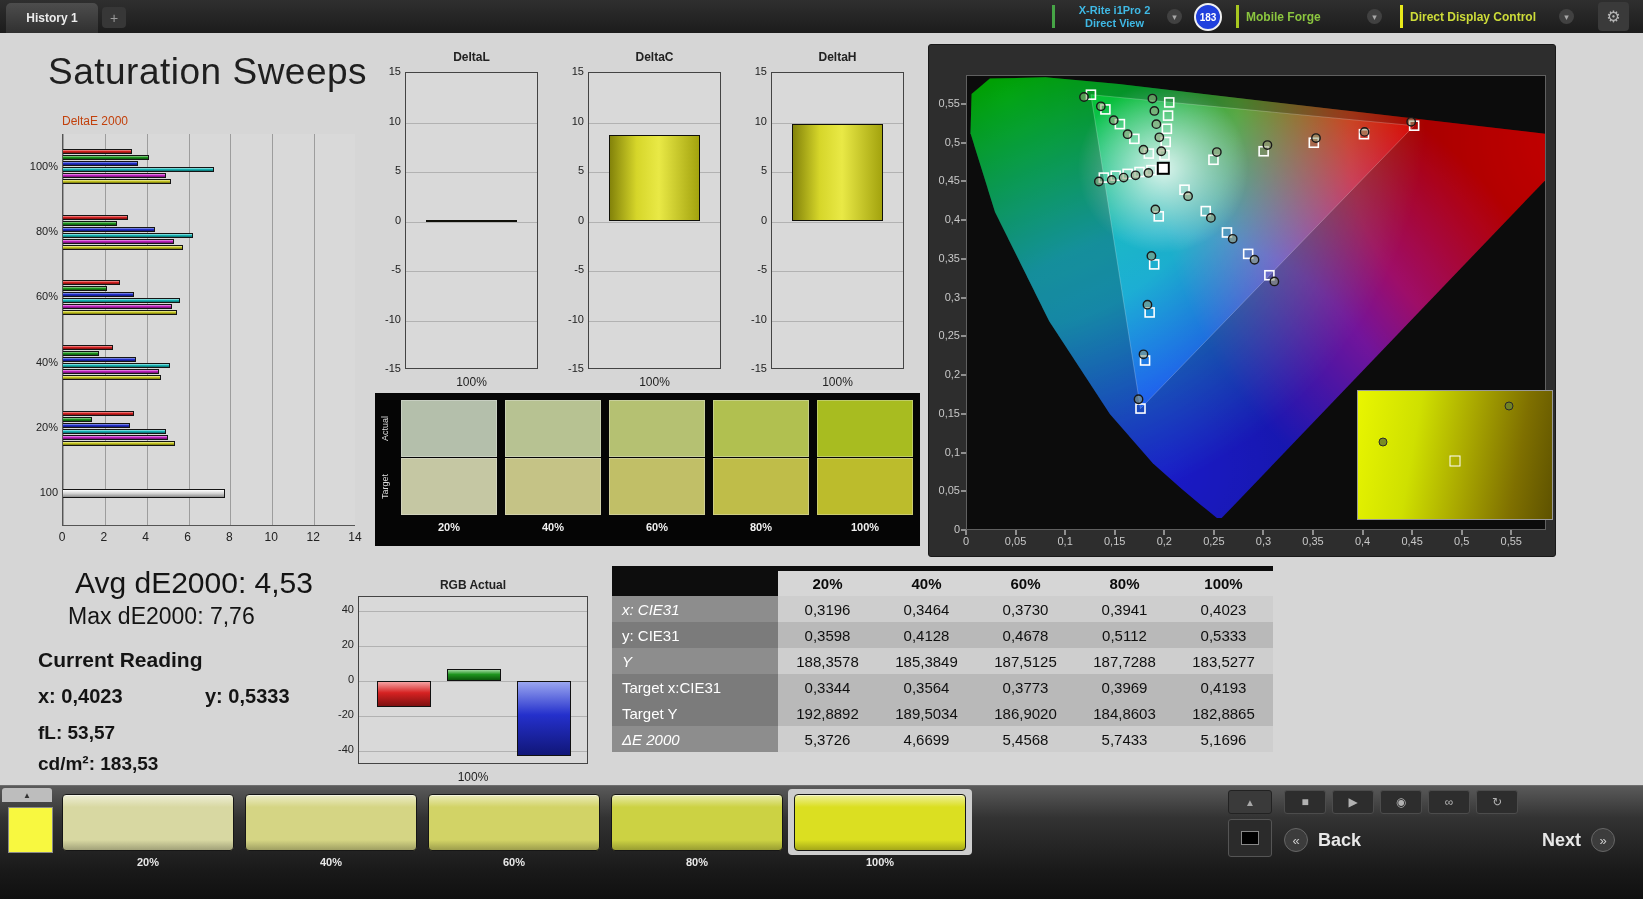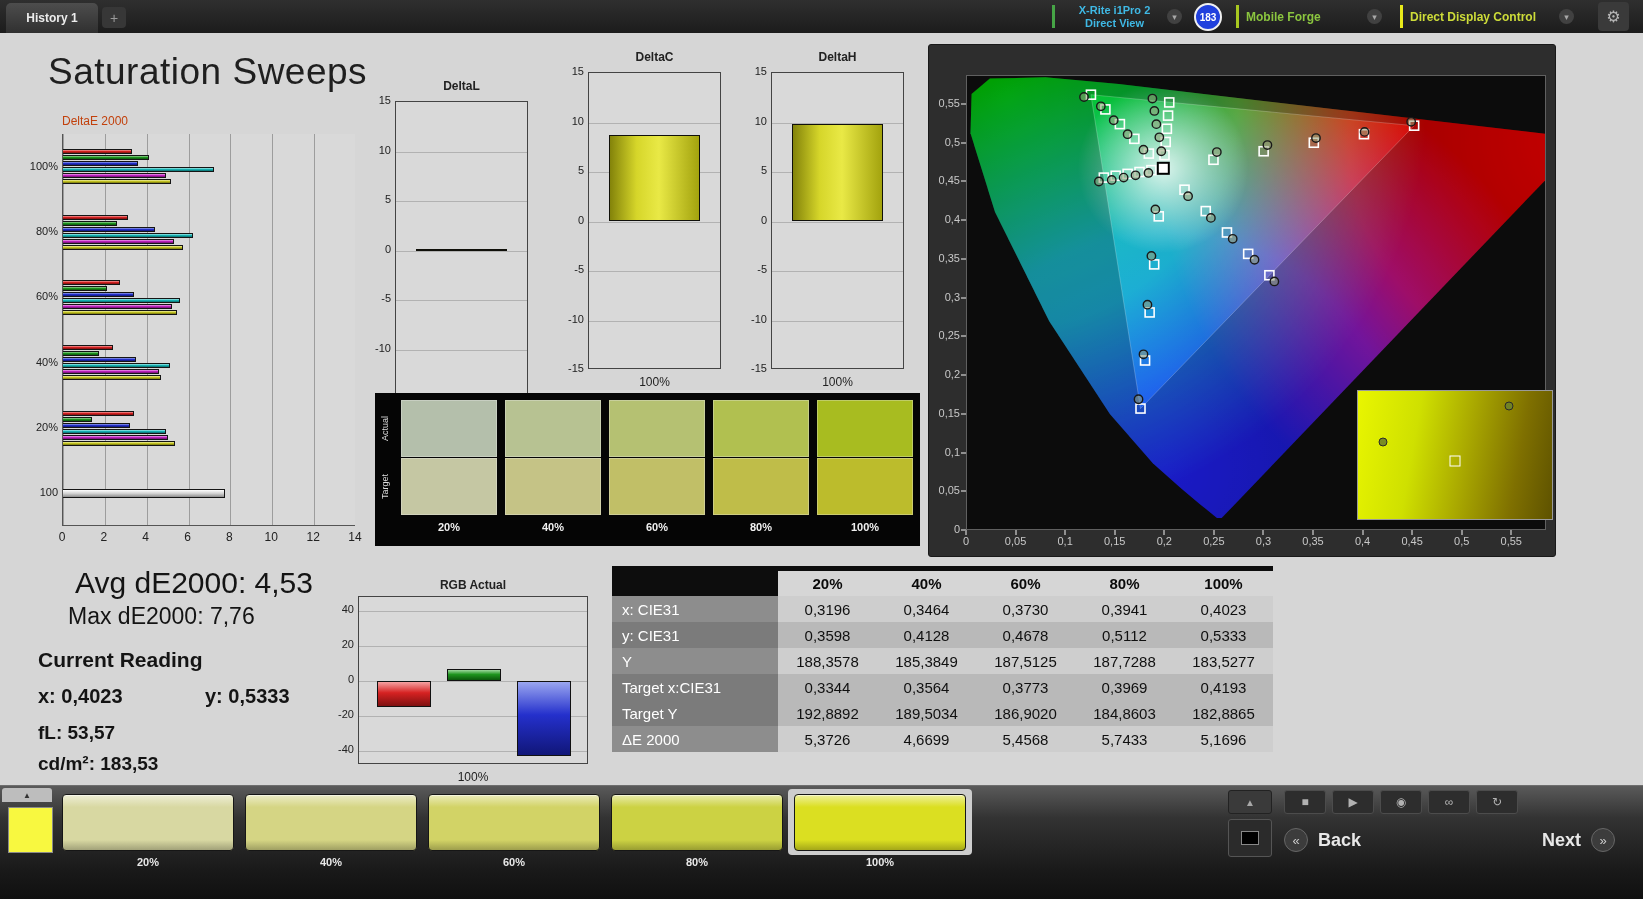--- a/index.html
+++ b/index.html
@@ -106,21 +106,21 @@
 
   
   #dtable{position:absolute;left:612px;top:533px;width:661px;}
   .t-strip{height:5px;background:#0d0d0d;}
   .t-row{display:flex;height:26px;}
   .t-head{height:25px;}
   .t-label{width:166px;display:flex;align-items:center;padding-left:10px;color:#fff;font-size:15px;}
   .t-head-label{background:#0d0d0d;}
   .t-cell{width:99px;display:flex;align-items:center;justify-content:center;font-size:15px;color:#101010;}
   .t-headcell{font-weight:bold;color:#0a0a0a;}
-  .t-row.even .t-label{background:#8d8d8d;}
+  .t-row.even .t-label{background:#8d8d8d;font-style:italic;}
   .t-row.odd  .t-label{background:#7b7b7b;}
   .t-row.even .t-cell{background:#cecece;}
   .t-row.odd  .t-cell{background:#b9b9b9;}
 
   
   #bottombar{position:absolute;left:0;top:785px;width:1643px;height:114px;
     background:linear-gradient(#5a5a5a,#333333 28%,#191919 75%,#101010);border-top:1px solid #6e6e6e;}
   .mini-tab{position:absolute;left:2px;top:2px;width:50px;height:14px;background:#bdbdbd;
     border-radius:3px 3px 0 0;color:#333;font-size:8px;display:flex;align-items:center;justify-content:center;}
   .cur-swatch{position:absolute;left:8px;top:21px;width:45px;height:46px;border:1px solid #8a8a8a;}
@@ -233,21 +233,21 @@
         <div class="de-xtick" style="left: 323px;">14</div>
         <div class="de-ylab" style="top: 47.6667px;">100%</div>
         <div class="de-ylab" style="top: 113px;">80%</div>
         <div class="de-ylab" style="top: 178.333px;">60%</div>
         <div class="de-ylab" style="top: 243.667px;">40%</div>
         <div class="de-ylab" style="top: 309px;">20%</div>
         <div class="de-ylab" style="top: 374.333px;">100</div>
       </section>
 
     <section id="delta-charts">
-        <div class="dl-box" style="left: 0; margin-top: 29px;">
+        <div class="dl-box" style="left: 10px;">
           <div class="dl-title">DeltaL</div>
           <div class="dl-plot">
             <div class="hgrid" style="top: 49.5px;"></div>
             <div class="hgrid" style="top: 99px;"></div>
             <div class="hgrid" style="top: 148.5px;"></div>
             <div class="hgrid" style="top: 198px;"></div>
             <div class="hgrid" style="top: 247.5px;"></div>
             <div class="dl-bar" style="height: 2px; top: 146.5px;"></div>
           </div>
           <div class="dl-ylab" style="top: 15px;">15</div>

